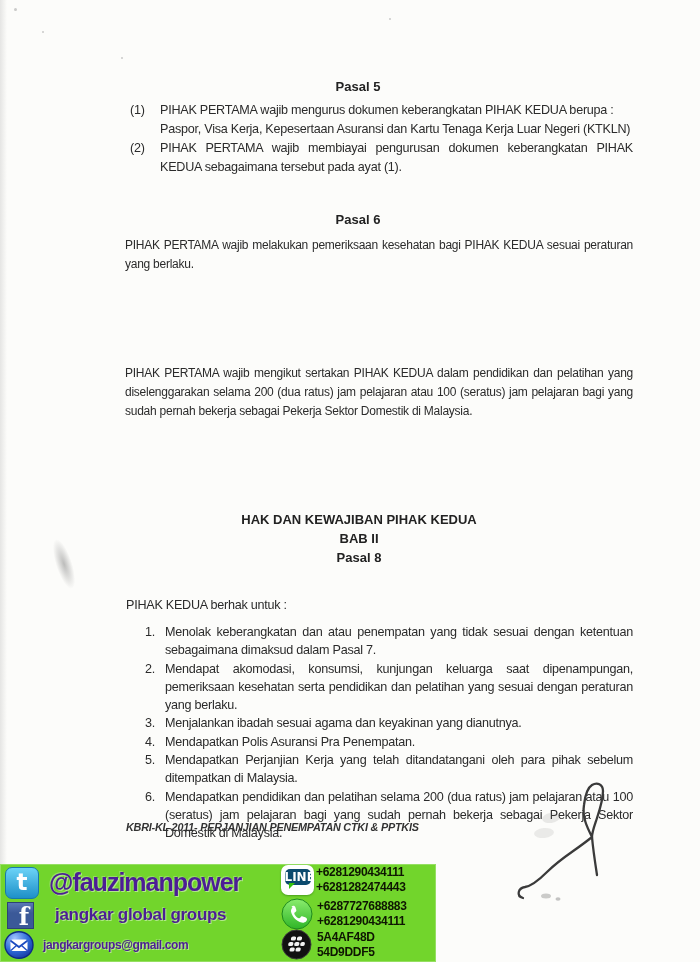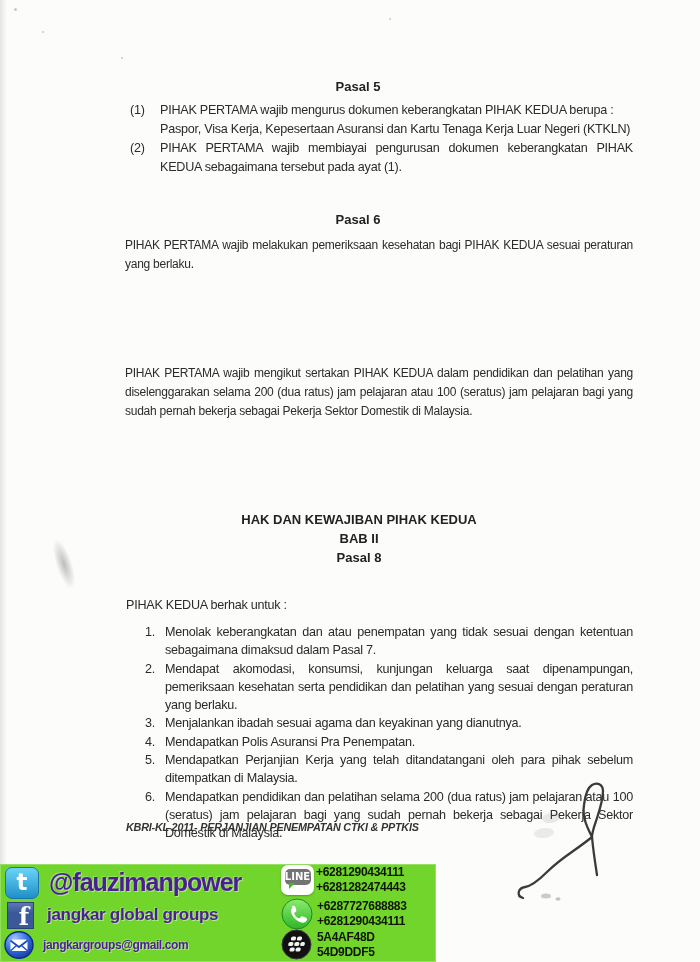--- a/index.html
+++ b/index.html
@@ -34,40 +34,40 @@
 
   
   .banner{position:absolute;left:0;top:864px;width:436px;height:98px;background:#72d52c;box-shadow:inset 0 0 0 1px rgba(255,255,255,.25);}
   .brow{position:absolute;display:flex;align-items:center;}
   .r1{top:2px;left:5px;height:33px;}
   .r2{top:36px;left:7px;height:30px;}
   .r3{top:66px;left:4px;height:30px;}
   .blabel{font-weight:bold;color:#4c1d95;white-space:nowrap;
           text-shadow:1px 1px 0 rgba(255,255,255,.45),-1px -1px 0 rgba(255,255,255,.25);}
   .lb1{font-size:25px;margin-left:10px;letter-spacing:-1px;}
-  .lb2{font-size:17px;margin-left:13px;letter-spacing:-.3px;}
+  .lb2{font-size:17px;margin-left:21px;letter-spacing:-.3px;}
   .lb3{font-size:12px;margin-left:9px;letter-spacing:-.4px;}
 
   .icon-tw{width:32px;height:30px;flex:none;border-radius:7px;background:linear-gradient(#6cd3f7,#1e90c8);
            border:1px solid #1878ab;display:flex;align-items:center;justify-content:center;
            color:#fff;font-weight:bold;font-size:23px;font-family:"DejaVu Sans",sans-serif;line-height:1;}
   .icon-fb{width:27px;height:27px;flex:none;background:linear-gradient(#5a78b5,#3b5998 40%);
            border:1px solid #2d4373;display:flex;align-items:flex-end;justify-content:flex-end;
            color:#fff;font-weight:bold;font-size:24px;font-family:"DejaVu Serif",serif;line-height:.85;padding-right:4px;box-sizing:border-box;}
   .icon-mail{width:30px;height:28px;flex:none;}
 
   .contacts{position:absolute;left:281px;top:0;width:155px;height:98px;}
   .cgroup{position:absolute;display:flex;align-items:center;gap:2px;left:0;}
   .cg1{top:1px}.cg2{top:34px}.cg3{top:65px}
   .cicon{width:34px;height:31px;flex:none;}
   .cnums{display:flex;flex-direction:column;font-weight:bold;font-size:12px;line-height:15px;color:#0e1602;
          letter-spacing:-.3px;white-space:nowrap;}
   .line-icon{background:#fff;border-radius:7px;box-shadow:0 1px 2px rgba(0,60,0,.35);width:33px;height:30px;}
-  .line-bubble{display:block;margin:4px auto 0;width:26px;height:16px;background:#737373;border-radius:5px;
-               color:#fff;font-size:10px;font-weight:bold;text-align:center;line-height:16px;position:relative;
+  .line-bubble{display:block;margin:4px auto 0;width:26px;height:16px;background:#0c4a6e;border-radius:5px;
+               color:#fff;font-size:12px;font-weight:bold;text-align:center;line-height:16px;position:relative;
                font-family:"DejaVu Sans",sans-serif;}
   .line-bubble::after{content:"";position:absolute;left:4px;bottom:-4px;border:3px solid transparent;border-top-color:#36c20a;border-left-color:#36c20a;}
 </style>
 </head>
 <body>
 
 <div class="paper">
 
   <div class="edge-shade"></div>
   <div class="speck" style="left:14px;top:8px;width:3px;height:3px;"></div>

